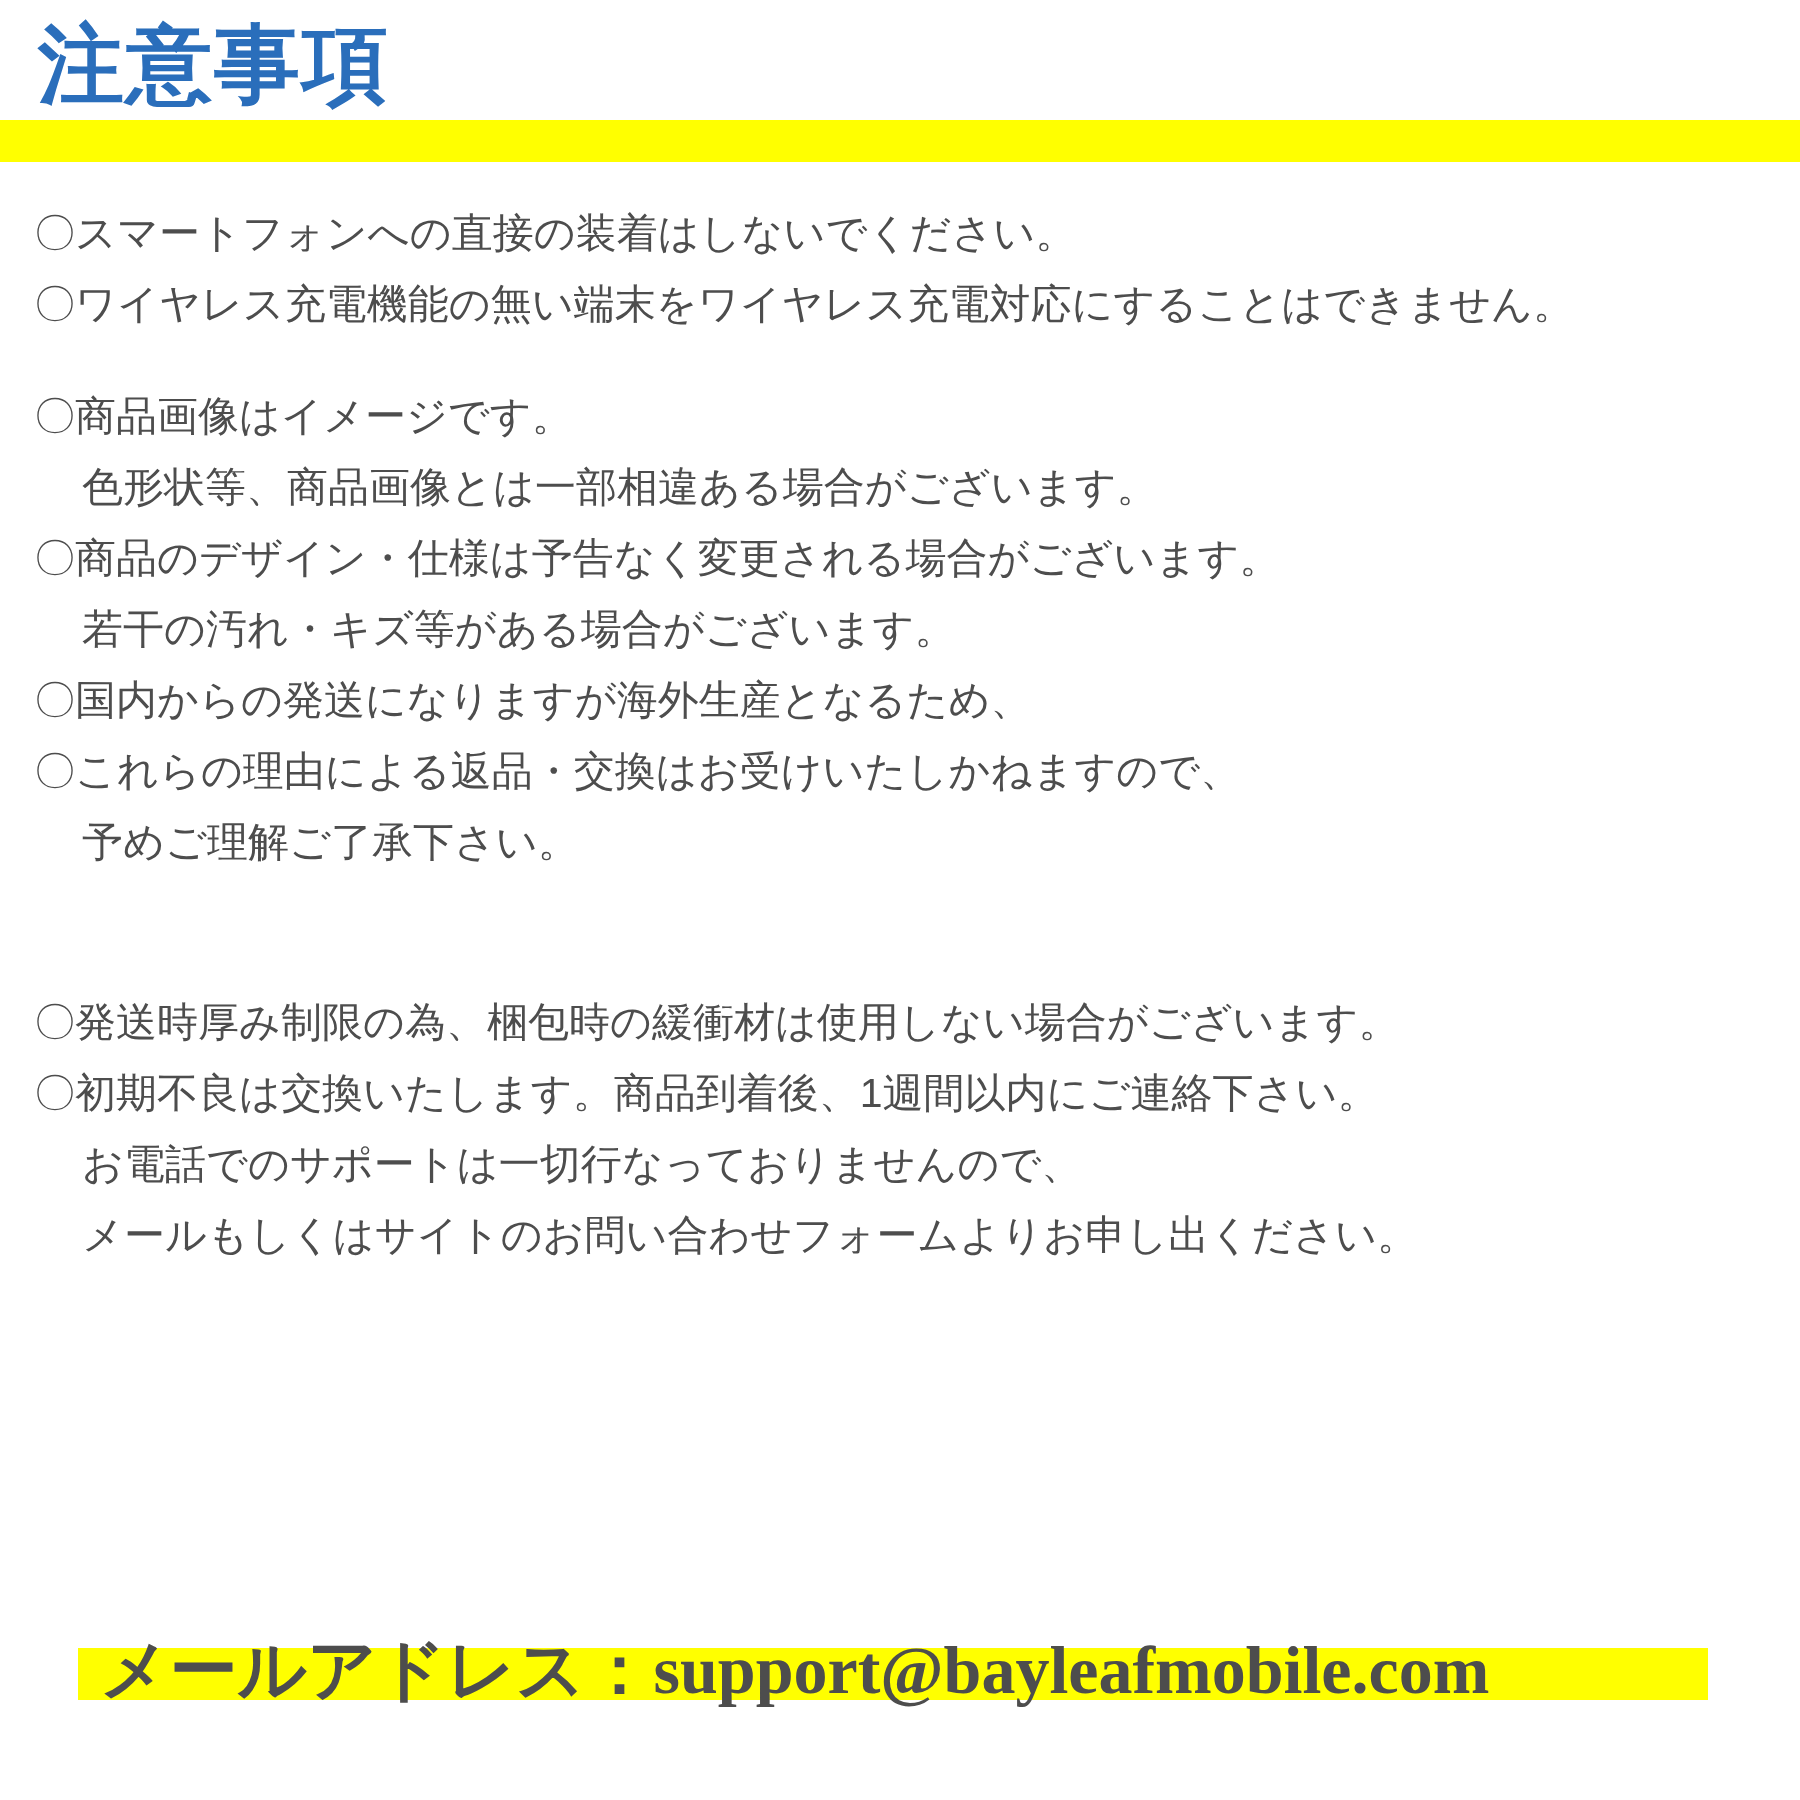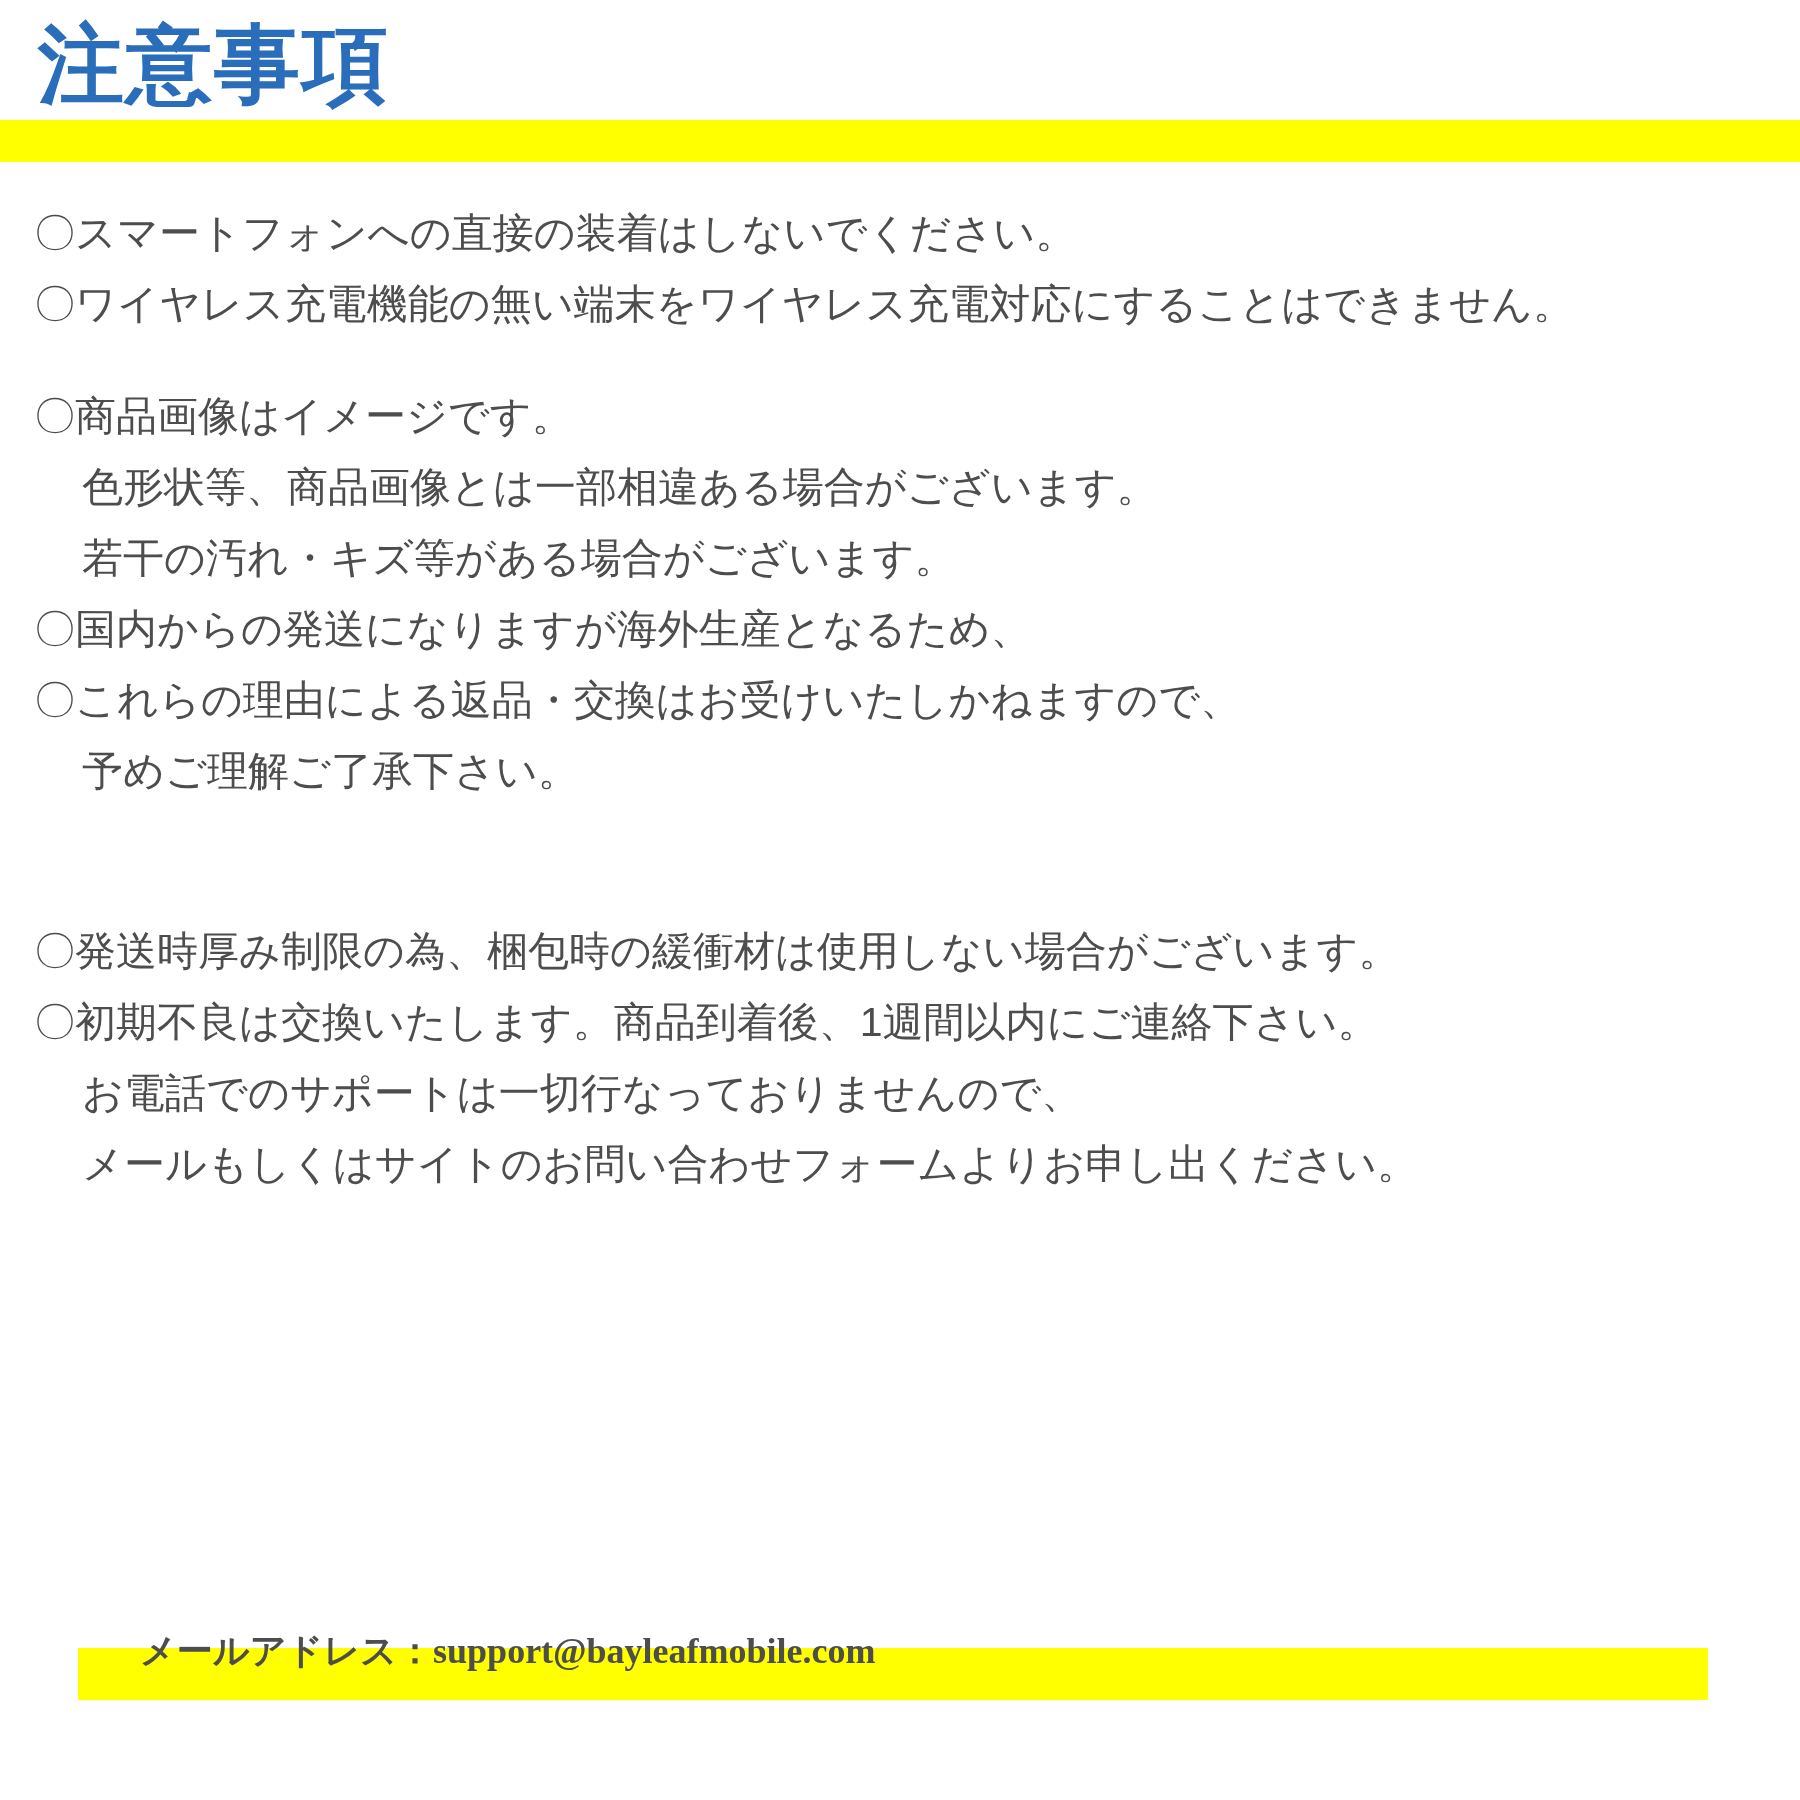--- a/index.html
+++ b/index.html
@@ -87,26 +87,25 @@
     width: 1630px;
     height: 52px;
     background: #ffff00;
     z-index: 0;
   }
   .email-text {
     position: relative;
     z-index: 1;
     display: block;
     padding-left: 100px;
-    font-size: 36px;
+    font-size: 68px;
     line-height: 1.15;
     font-weight: bold;
     color: #4d4d4d;
     white-space: nowrap;
-    margin-left: 40px;
   }
   .email-text .addr {
     font-family: "Liberation Serif", serif;
     font-weight: bold;
   }
 </style>
 </head>
 <body>
 
 <div class="page">
@@ -117,20 +116,21 @@
   </div>
 
   <div class="notes">
     <p class="line">〇スマートフォンへの直接の装着はしないでください。</p>
     <p class="line">〇ワイヤレス充電機能の無い端末をワイヤレス充電対応にすることはできません。</p>
 
     <div class="gap-small"></div>
 
     <p class="line">〇商品画像はイメージです。</p>
     <p class="line indent">色形状等、商品画像とは一部相違ある場合がございます。</p>
+    <p class="line">〇商品のデザイン・仕様は予告なく変更される場合がございます。</p>
     <p class="line indent">若干の汚れ・キズ等がある場合がございます。</p>
     <p class="line">〇国内からの発送になりますが海外生産となるため、</p>
     <p class="line">〇これらの理由による返品・交換はお受けいたしかねますので、</p>
     <p class="line indent">予めご理解ご了承下さい。</p>
 
     <div class="gap-large"></div>
 
     <p class="line">〇発送時厚み制限の為、梱包時の緩衝材は使用しない場合がございます。</p>
     <p class="line">〇初期不良は交換いたします。商品到着後、1週間以内にご連絡下さい。</p>
     <p class="line indent">お電話でのサポートは一切行なっておりませんので、</p>

